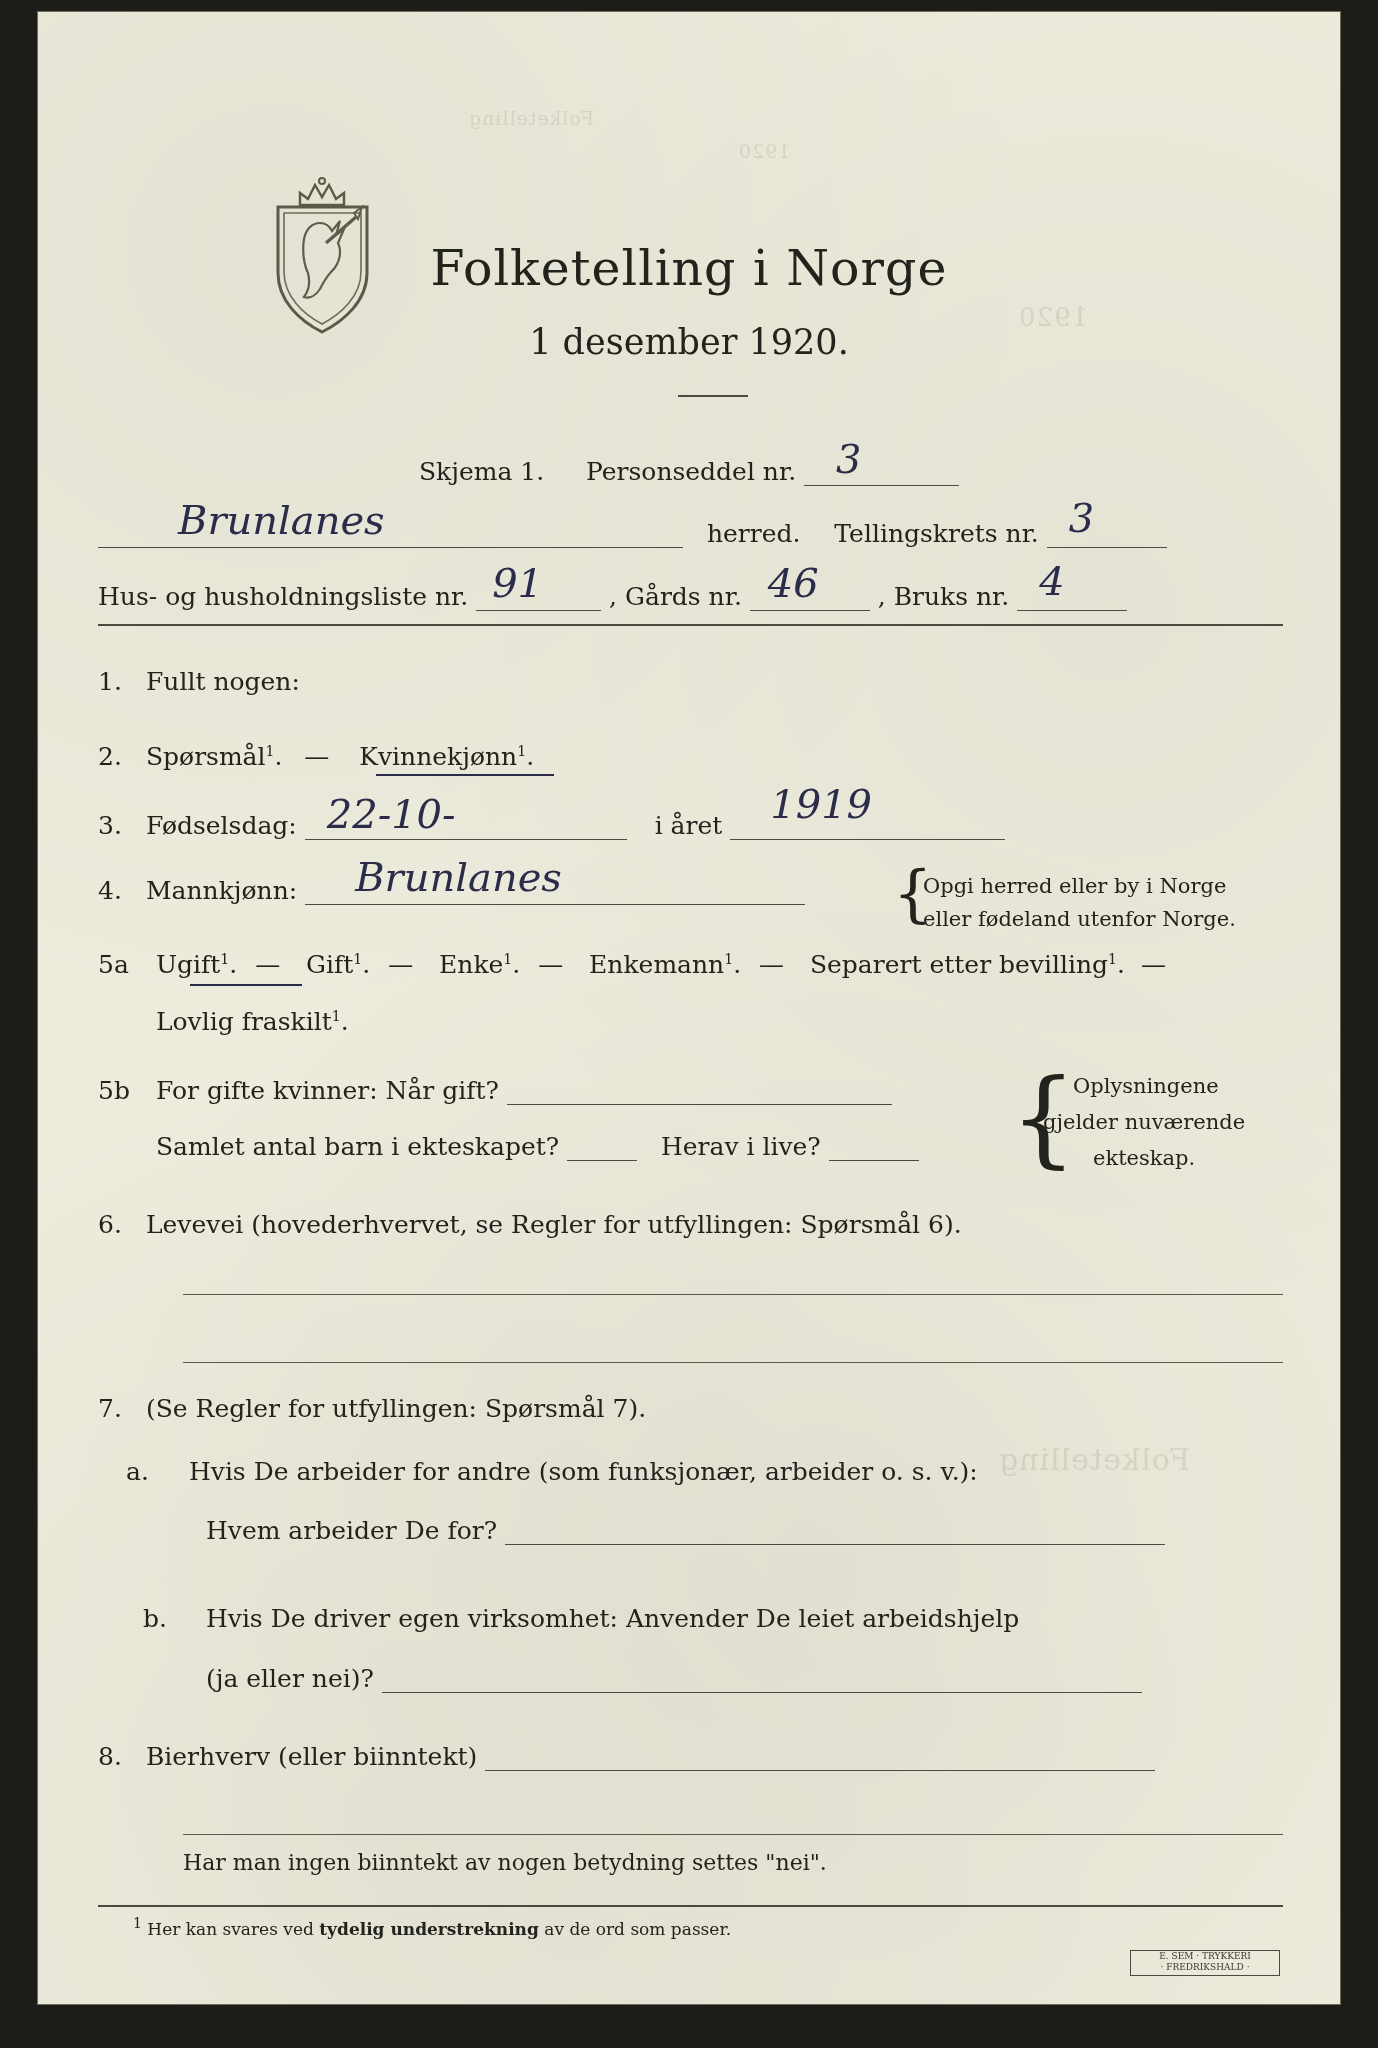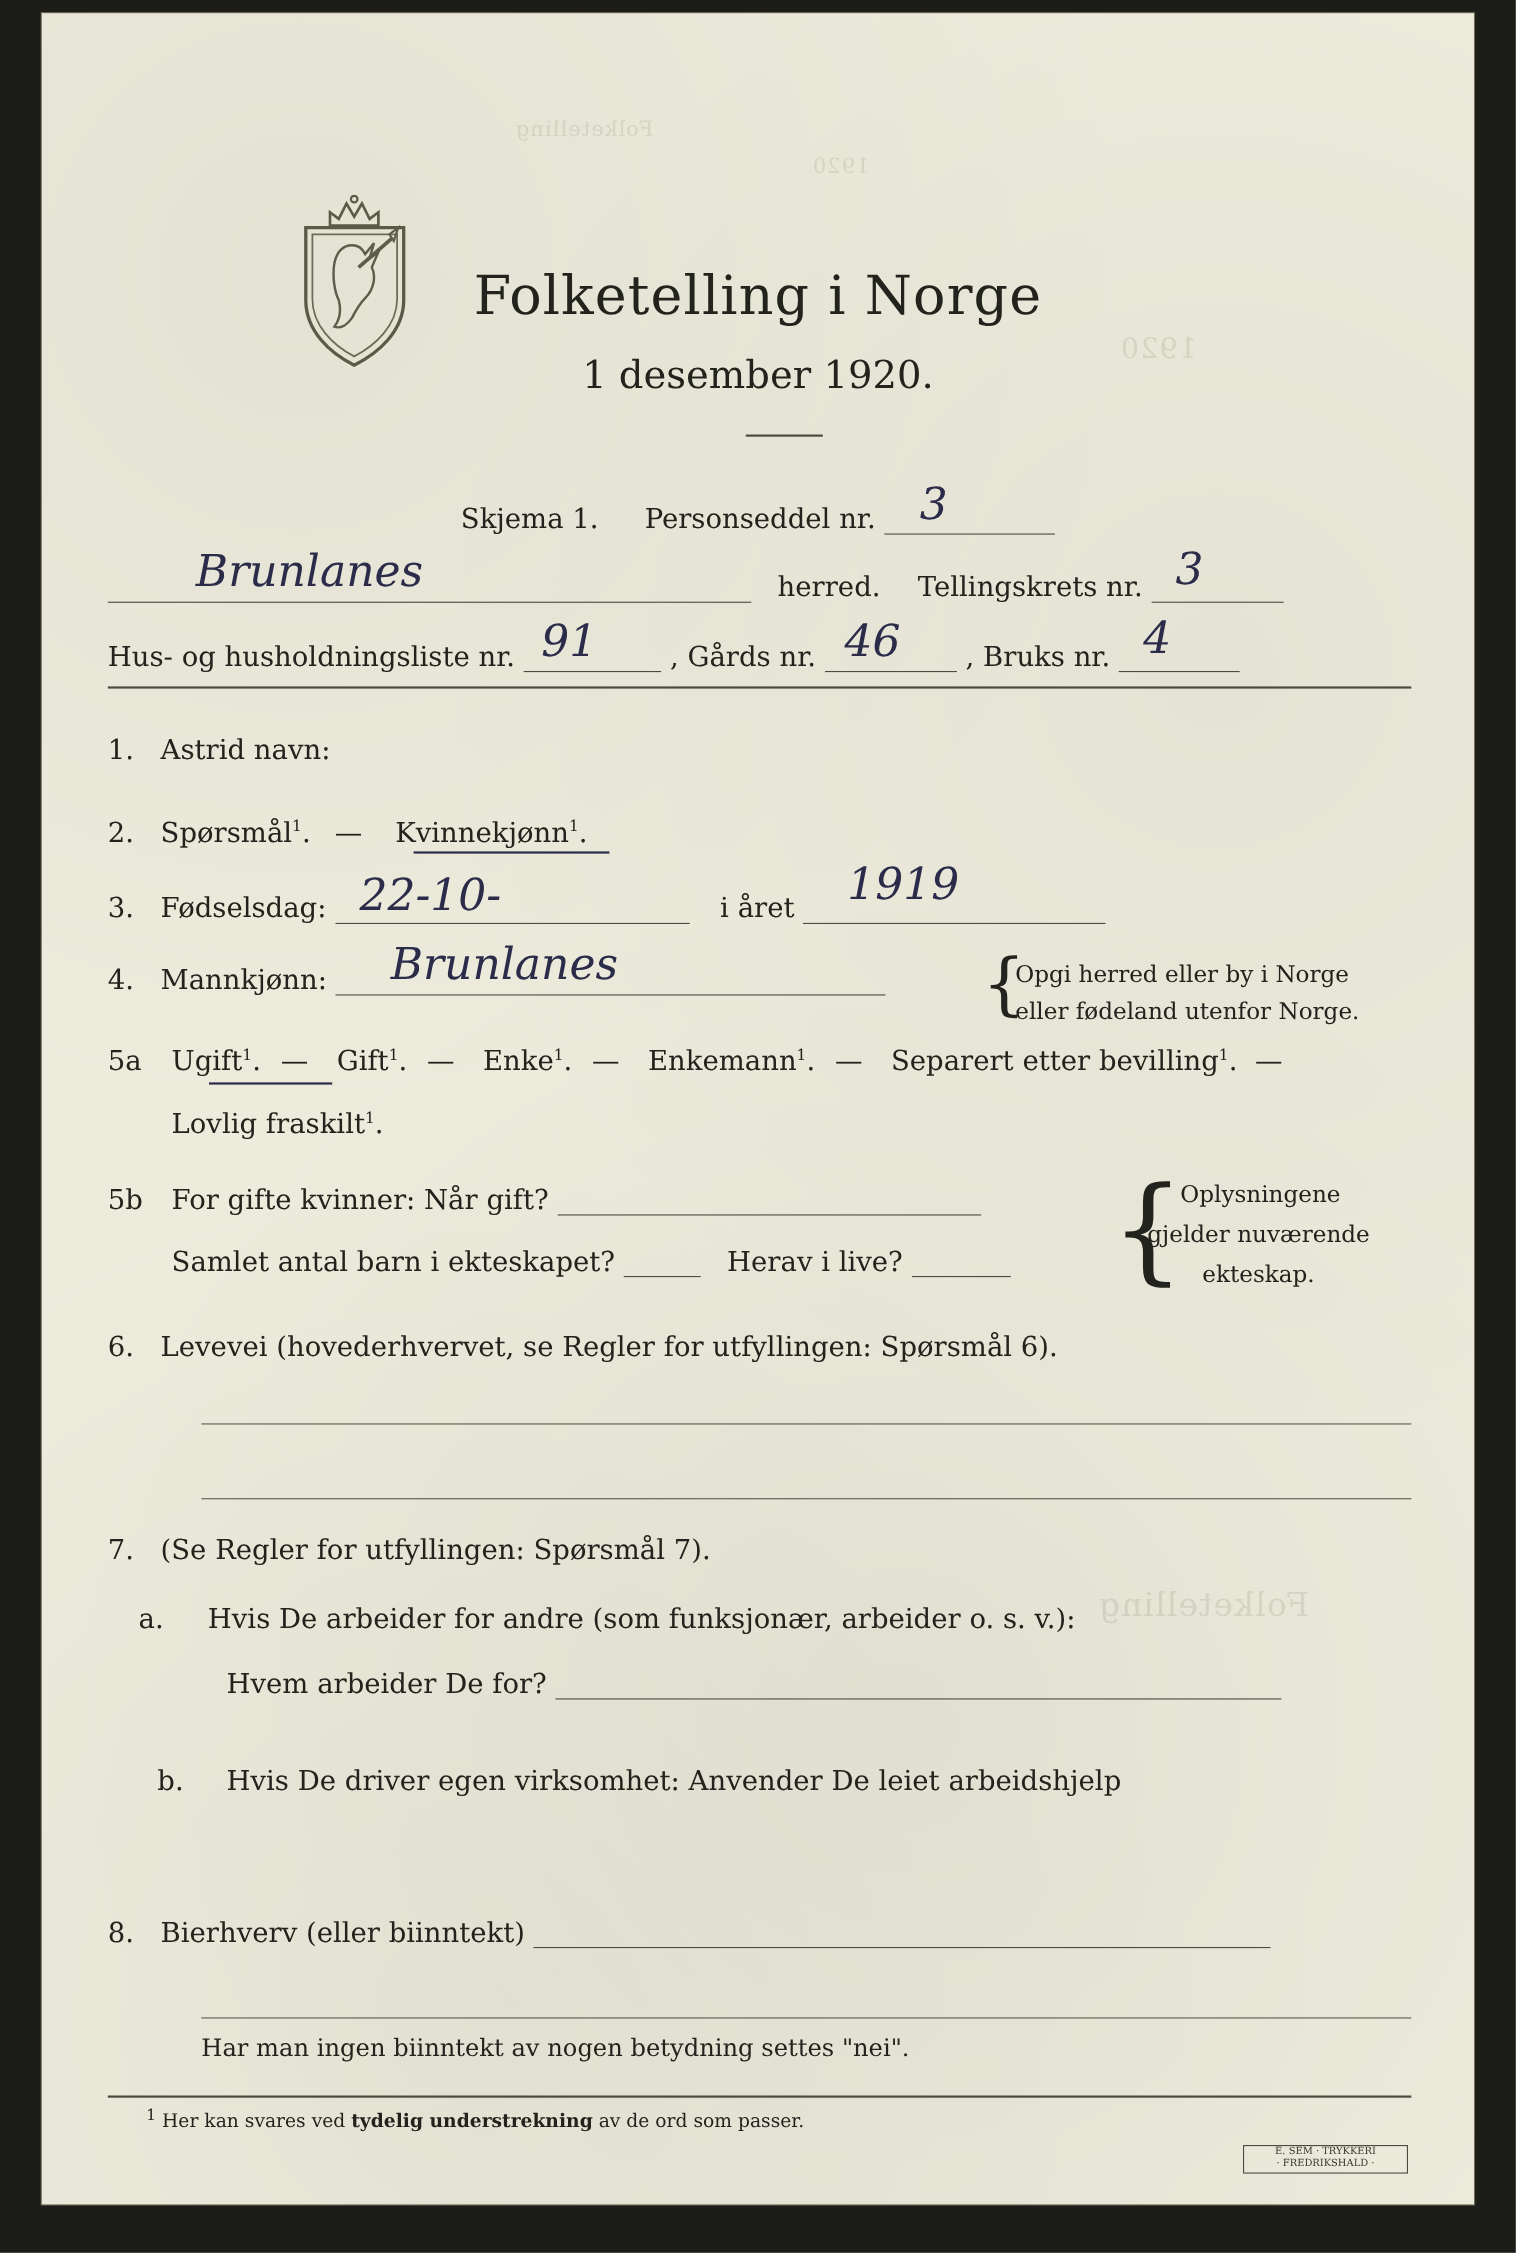--- a/index.html
+++ b/index.html
@@ -158,21 +158,21 @@
     <span>, Bruks nr.</span>
     <span class="ul" style="width:110px;">
       <span class="hw hw-big" style="position:absolute;left:22px;top:-22px;">4</span>
     </span>
   </div>
 
   <div class="hr" style="top:612px;"></div>
 
   <div class="row" style="top:655px;">
     <span style="display:inline-block;width:40px;">1.</span>
-    <span>Astrid navn:</span>
+    <span>Fullt nogen:</span>
   </div>
 
   <div class="row" style="top:730px;">
     <span style="display:inline-block;width:40px;">2.</span>
     <span>Spørsmål</span><span class="sup">1</span>.
     <span style="display:inline-block;width:14px;"></span>—
     <span style="display:inline-block;width:14px;"></span>
     <span>Kvinnekjønn</span><span class="sup">1</span>.
   </div>
   <div class="hw-underline" style="left:338px;top:762px;width:178px;"></div>
@@ -259,20 +259,25 @@
   </div>
   <div class="row" style="top:1502px;left:105px;width:1140px;">
     <span style="display:inline-block;width:55px;"></span>
     <span>Hvem arbeider De for?</span>
     <span class="ul" style="width:660px;"></span>
   </div>
   <div class="row" style="top:1592px;left:105px;width:1140px;">
     <span style="display:inline-block;width:55px;">b.</span>
     <span>Hvis De driver egen virksomhet:  Anvender De leiet arbeidshjelp</span>
   </div>
+  <div class="row" style="top:1650px;left:105px;width:1140px;">
+    <span style="display:inline-block;width:55px;"></span>
+    <span>(ja eller nei)?</span>
+    <span class="ul" style="width:760px;"></span>
+  </div>
 
   <div class="row" style="top:1728px;">
     <span style="display:inline-block;width:40px;">8.</span>
     <span>Bierhverv (eller biinntekt)</span>
     <span class="ul" style="width:670px;"></span>
   </div>
 
   <div class="hr-thin" style="top:1822px;"></div>
   <div class="row" style="top:1838px;left:145px;width:1100px;font-size:22px;">Har man ingen biinntekt av nogen betydning settes "nei".</div>
 

